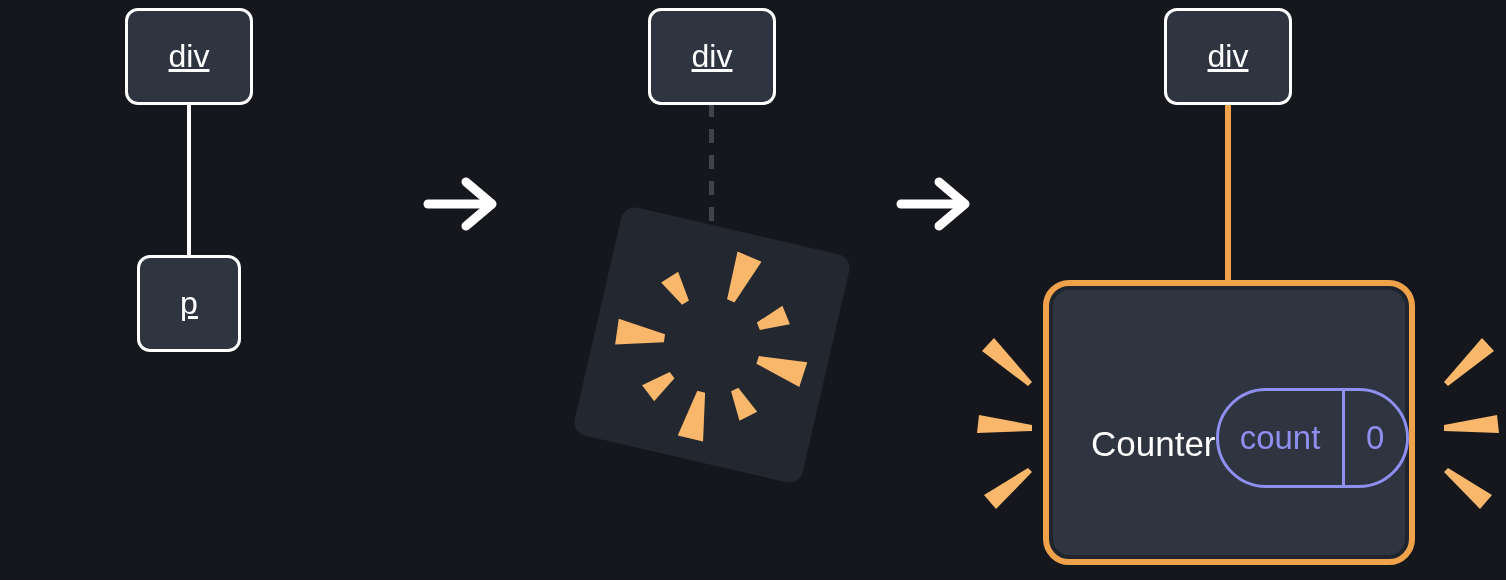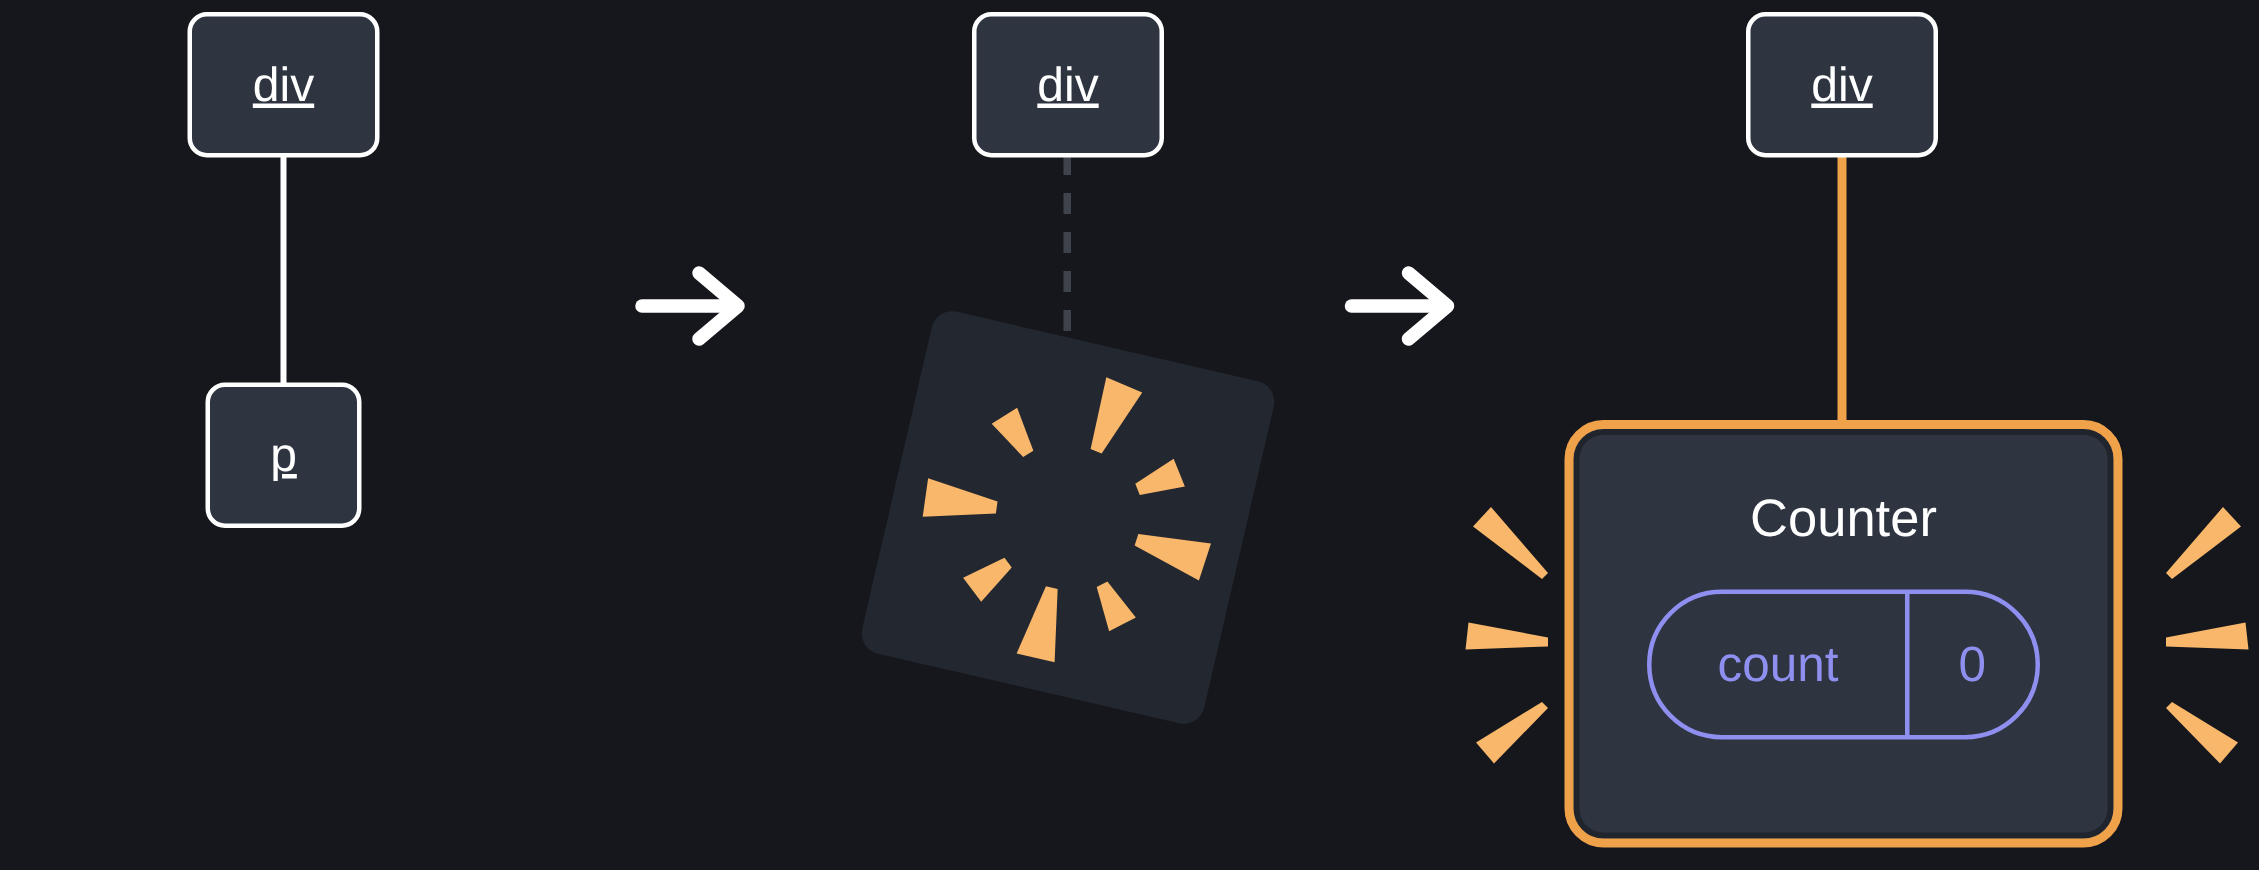--- a/index.html
+++ b/index.html
@@ -88,22 +88,23 @@
   #counter-card {
     position: absolute;
     z-index: 2;
     left: 1043px; top: 280px;
     width: 372px; height: 285px;
     background: var(--node-bg, #2e3440);
     border: 6px solid var(--orange, #f0a24b);
     border-radius: 26px;
     box-shadow: inset 0 0 0 4px rgba(0,0,0,0.30);
     display: flex;
-    flex-direction: column;
+    flex-direction: row;
     align-items: center;
+    padding-left: 42px;
   }
   .card-title {
     margin-top: 42px;
     color: var(--text, #fff);
     font-size: 35px;
     font-weight: 500;
     line-height: 1;
   }
   .state-pill {
     margin-top: 30px;

